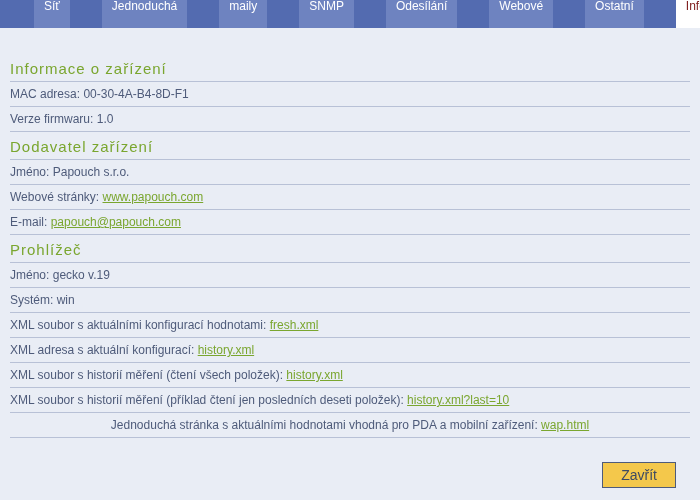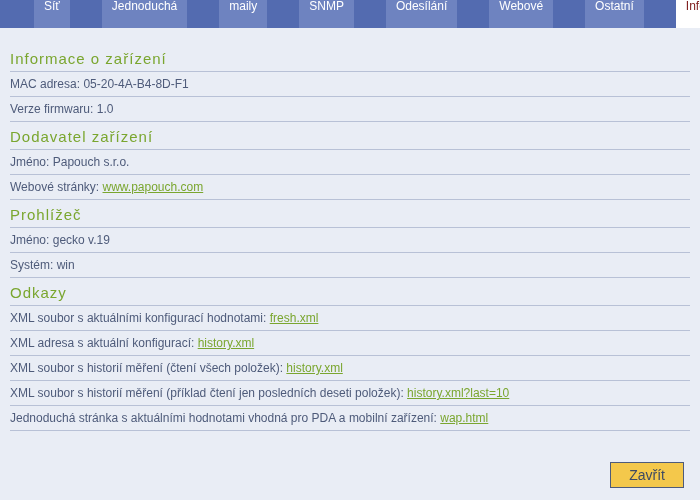--- a/index.html
+++ b/index.html
@@ -1,26 +1,26 @@
 <!DOCTYPE html>
 <html><head>
 <meta charset="utf-8">
 <style>
   html,body{margin:0;padding:0;font-family:Verdana,Geneva,sans-serif;font-size:12px;background:#e9edf5;color:#4e5b7a;}
   .app{width:700px;height:500px;background:#e9edf5;position:relative;box-sizing:border-box;}
   .tabbar{display:flex;align-items:flex-end;background:#536bb0;padding:5px 6px 0 6px;gap:4px;box-sizing:border-box;height:28px;}
   .tab{background:#6e83c0;color:#fff;padding:4px 10px 15px 10px;font-size:12px;cursor:pointer;border:0;margin-left:28px;}
   .tab.active{background:#fff;color:#7f1d1d;}
   .edge{width:8px;height:23px;background:#f4c84b;margin-left:4px;}
-  .content{padding:16px 10px 0 10px;border-radius:21px;}
+  .content{padding:26px 10px 0 10px;border-radius:21px;}
   .section-title{color:#7aa62f;font-size:15px;letter-spacing:1px;padding:6px 0 4px 0;border-bottom:1px solid #b8c1d6;}
   .row{padding:5px 0 5px 0;border-bottom:1px solid #b8c1d6;color:#4e5b7a;font-size:12px;}
-  .row:last-child{border-bottom:1px solid #b8c1d6;}
+  .row:last-child{border-bottom:1px solid #b8c1d6;text-align:center;}
   a.lnk{color:#7aa62f;}
-  .footer{position:absolute;right:16px;bottom:12px;padding-left:8px;}
+  .footer{position:absolute;right:24px;bottom:12px;padding-left:8px;}
   .close-btn{background:#f4c84b;border:1px solid #4e5b7a;color:#3d4a63;font-size:14px;padding:4px 18px;cursor:pointer;font-family:inherit;}
 </style>
 </head>
 <body>
 <div class="app">
 
 <div class="tabbar">
   <button class="tab">Síť</button>
   <button class="tab">Jednoduchá</button>
   <button class="tab">E-maily</button>
@@ -30,48 +30,51 @@
   <button class="tab">Ostatní</button>
   <button class="tab active">Info</button>
   <div class="edge"></div>
 </div>
 
 <div class="content">
 
   <div class="section-title">Informace o zařízení</div>
   <div class="row">
     <span>MAC adresa:</span>
-    <span>05-20-4A-B4-8D-F1</span>
+    <span>00-30-4A-B4-8D-F1</span>
   </div>
   <div class="row">
     <span>Verze firmwaru:</span>
     <span>1.0</span>
   </div>
 
   <div class="section-title">Dodavatel zařízení</div>
   <div class="row">
     <span>Jméno:</span>
     <span>Papouch s.r.o.</span>
   </div>
   <div class="row">
     <span>Webové stránky:</span>
     <a href="#" class="lnk">www.papouch.com</a>
   </div>
+  <div class="row">
+    <span>E-mail:</span>
+    <a href="#" class="lnk">papouch@papouch.com</a>
+  </div>
 
   <div class="section-title">Prohlížeč</div>
   <div class="row">
     <span>Jméno:</span>
     <span>gecko v.19</span>
   </div>
   <div class="row">
     <span>Systém:</span>
     <span>win</span>
   </div>
 
-  <div class="section-title">Odkazy</div>
   <div class="row">
     <span>XML soubor s aktuálními konfigurací hodnotami:</span>
     <a href="#" class="lnk">fresh.xml</a>
   </div>
   <div class="row">
     <span>XML adresa s aktuální konfigurací:</span>
     <a href="#" class="lnk">history.xml</a>
   </div>
   <div class="row">
     <span>XML soubor s historií měření (čtení všech položek):</span>

